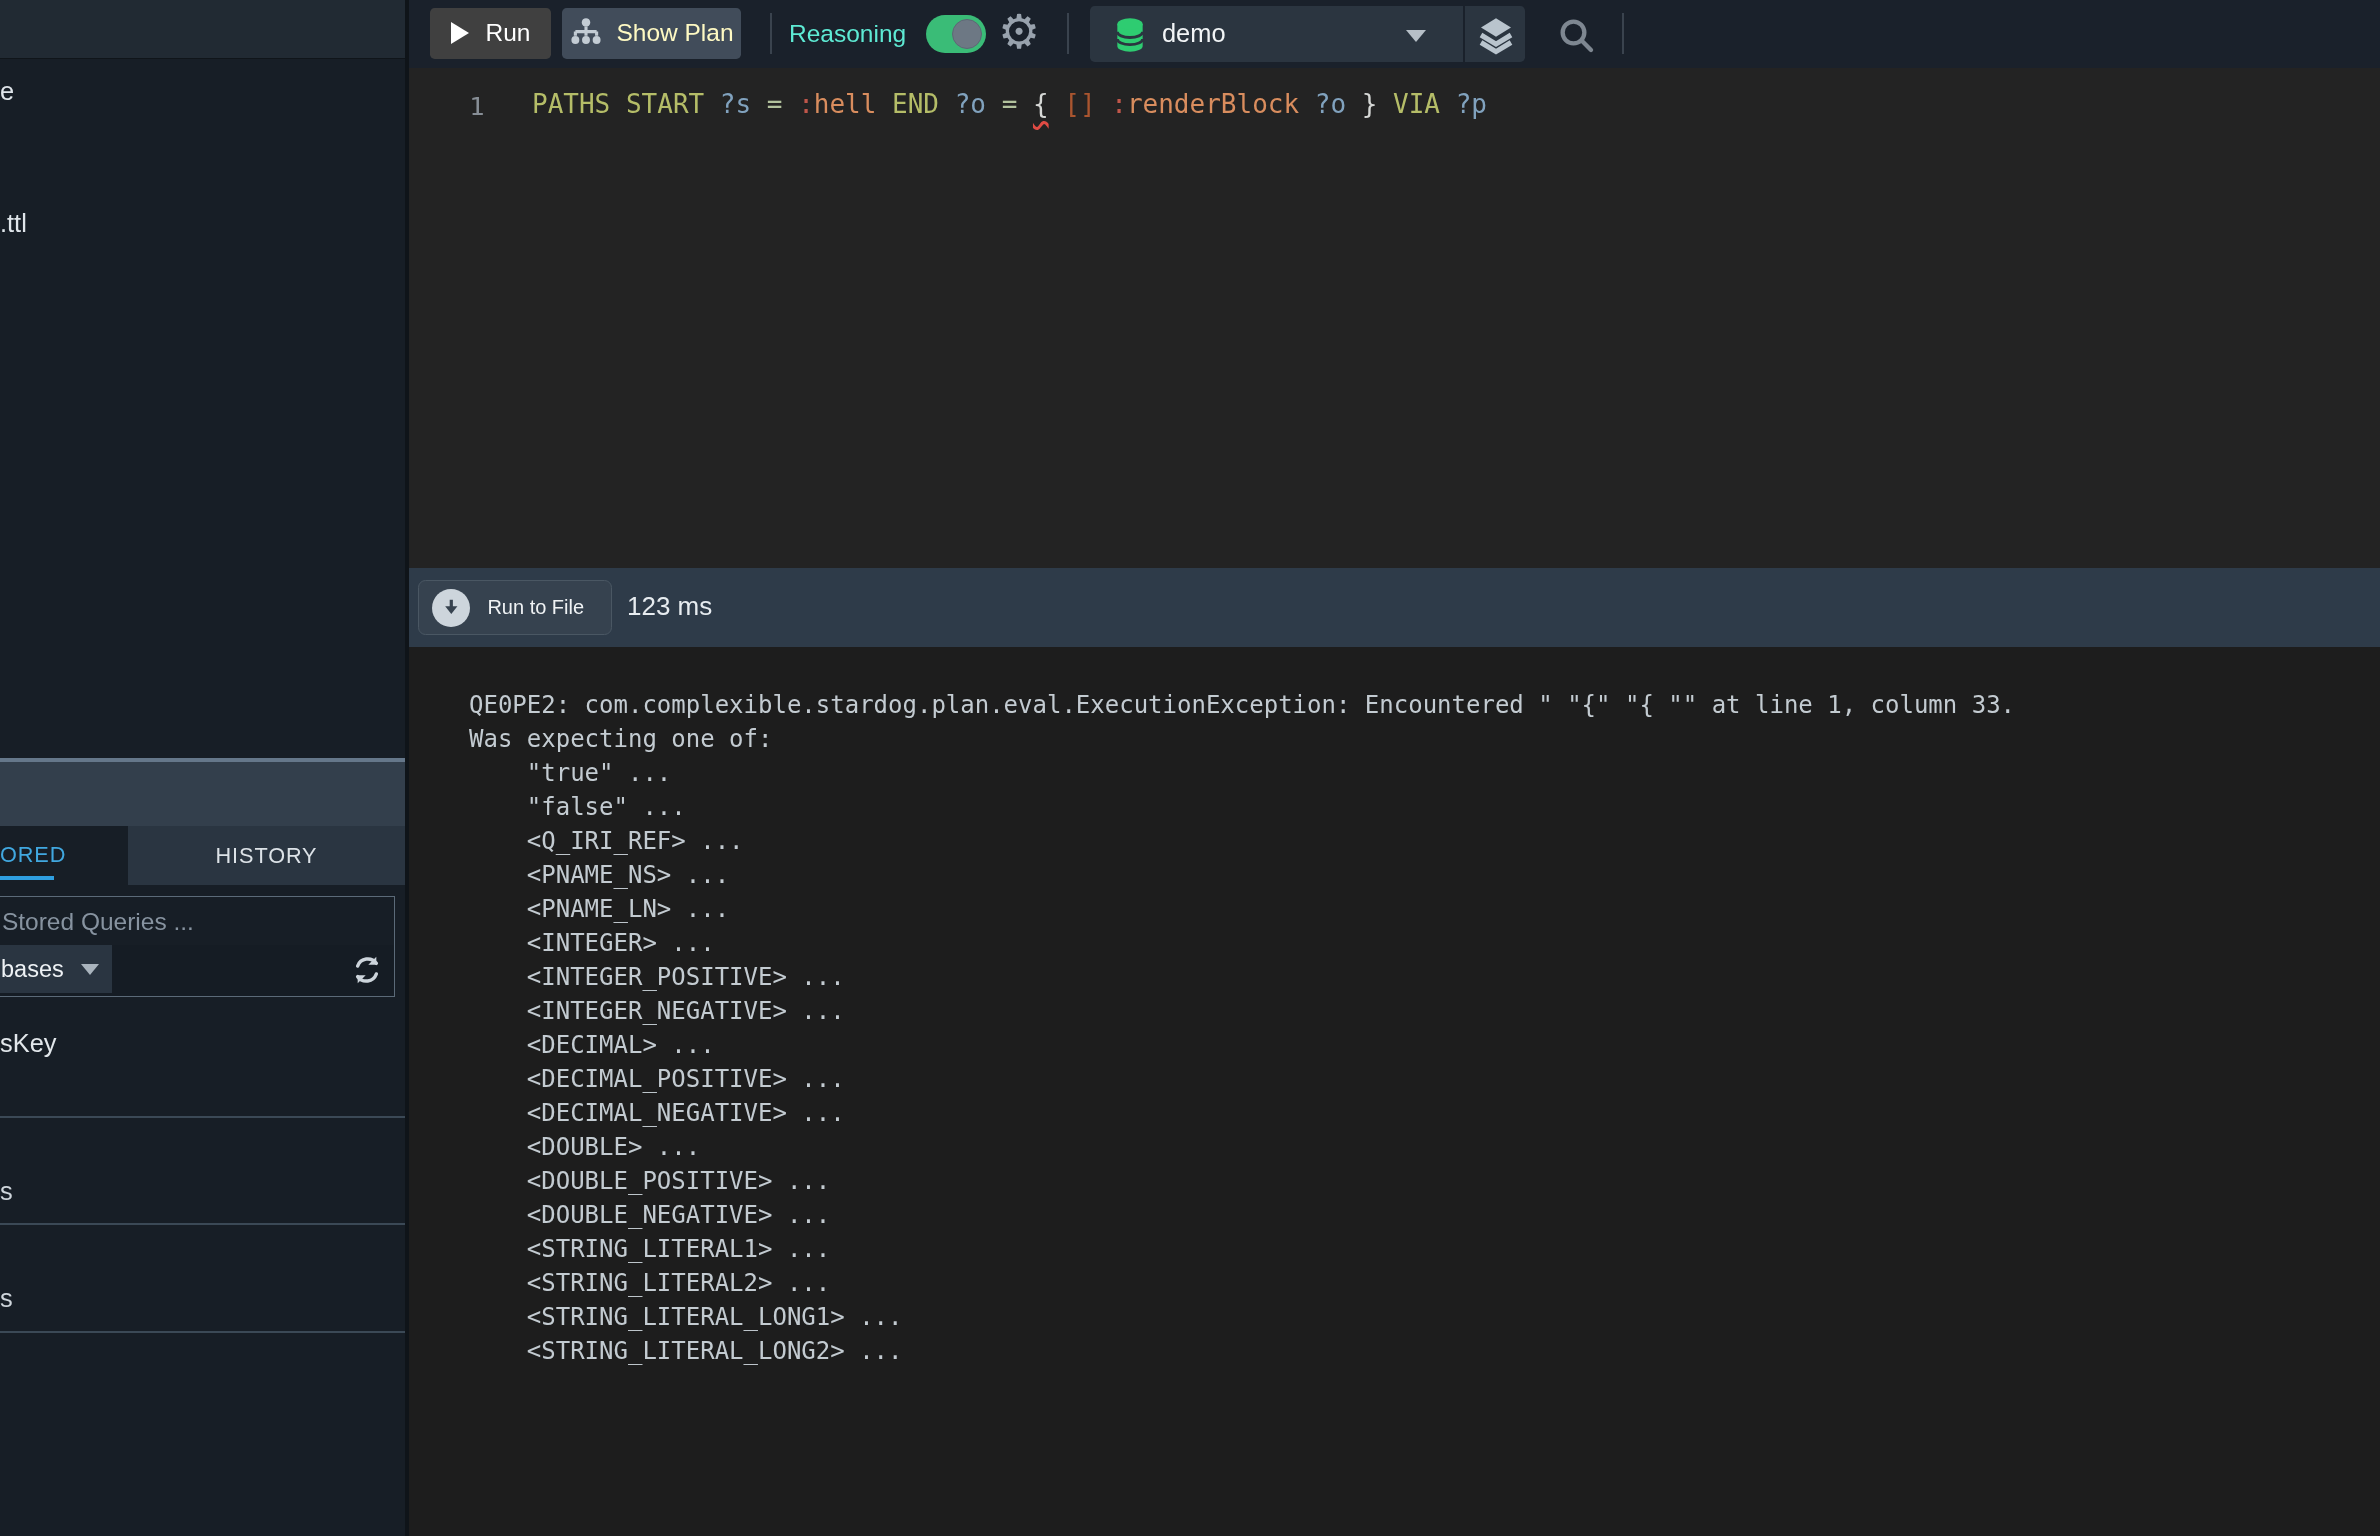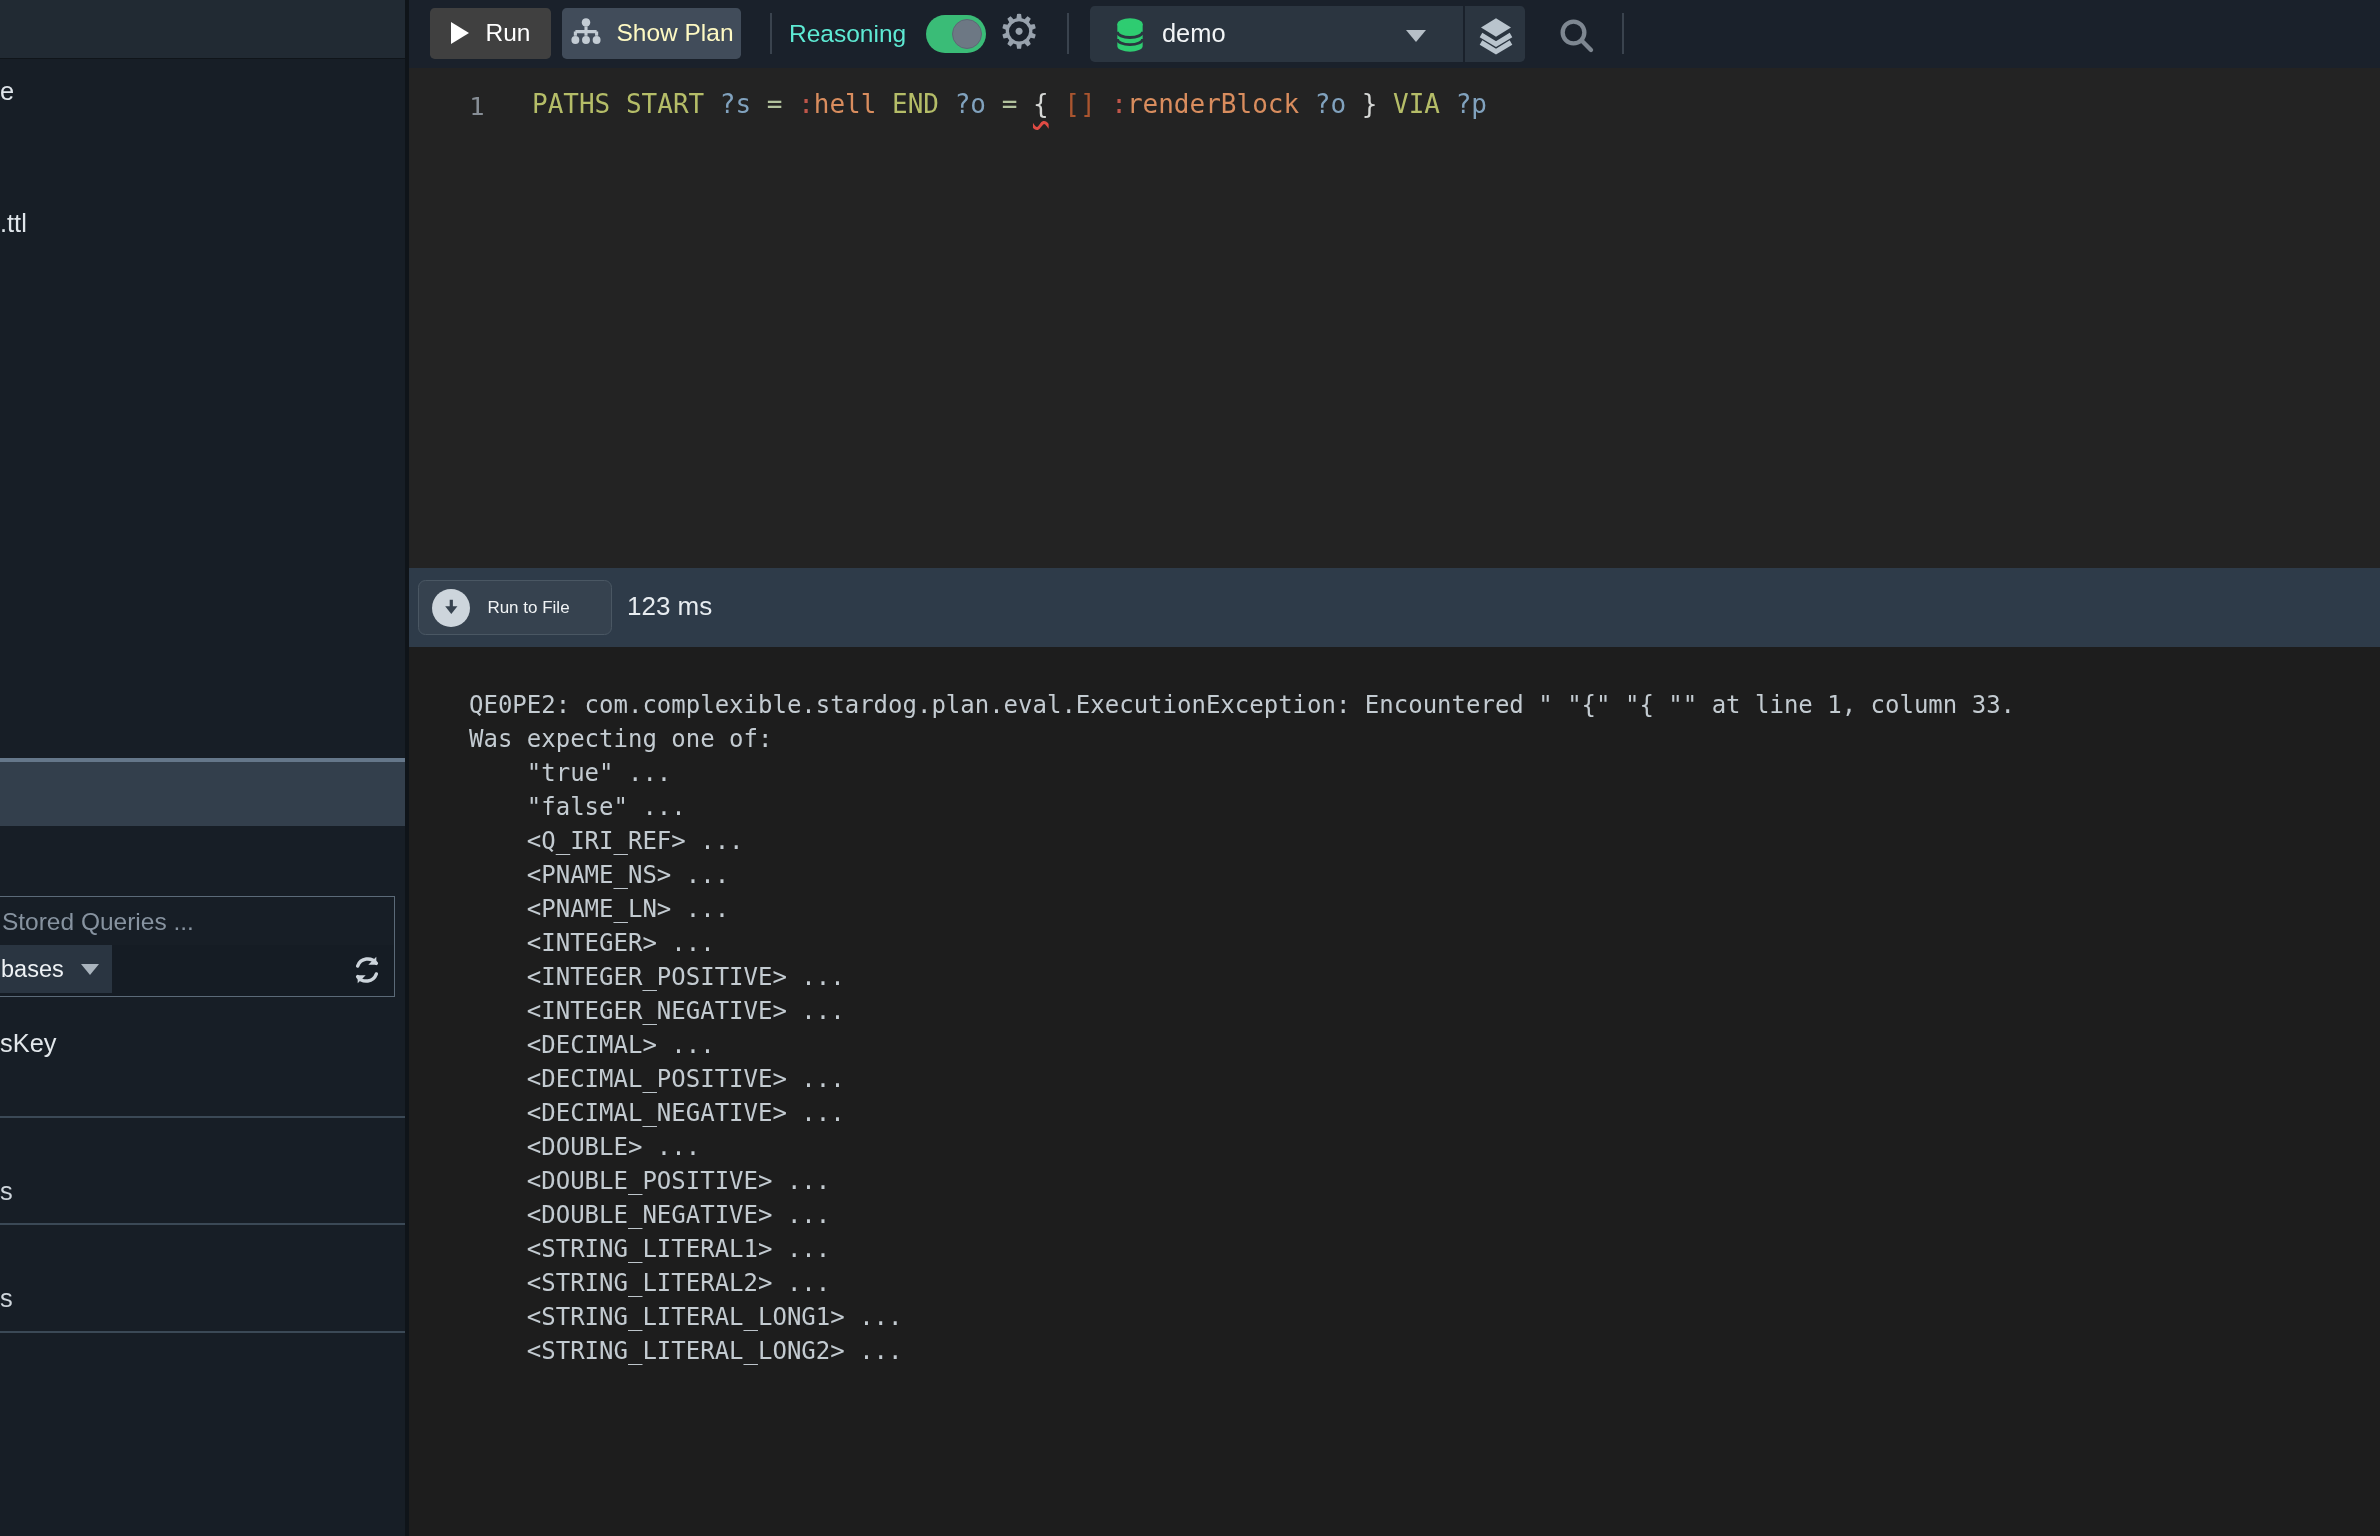--- a/index.html
+++ b/index.html
@@ -65,39 +65,48 @@
   .tok-colon{color:#c0564a;}
   .tok-pname{color:#d98d5e;}
   .tok-sqbr{color:#aa552f;}
   .tok-brace{color:#d6d8d6;}
   .tok-pl{color:#c5c8c6;}
   .tok-err{text-decoration:underline;text-decoration-style:wavy;text-decoration-color:#e04b44;text-decoration-thickness:2.8px;text-underline-offset:7.5px;}
 
   
   .runbar{position:absolute;left:0;top:568px;width:1972px;height:79px;background:#2e3b49;}
   .btn-runfile{position:absolute;left:9.4px;top:12.2px;width:194px;height:55px;background:#36424f;border:0.9px solid #4a5763;border-radius:7.5px;box-sizing:border-box;display:flex;align-items:center;}
-  .btn-runfile .lbl{color:#f0f3f5;font-size:17px;margin-left:17px;}
+  .btn-runfile .lbl{color:#f0f3f5;font-size:20px;margin-left:17px;}
   .dl-circle{margin-left:13px;width:38px;height:38px;border-radius:50%;background:#cdd5dc;display:flex;align-items:center;justify-content:center;}
   .elapsed{position:absolute;left:218px;top:22.6px;color:#e7ecf0;font-size:26px;}
 
   
   .console{position:absolute;left:0;top:647px;width:1972px;height:890px;background:#1d1d1d;padding-left:40px;}
   .console pre{margin:0;padding:41px 0 0 20px;font-family:"DejaVu Sans Mono",monospace;font-size:24px;line-height:34px;color:#c3cbd1;white-space:pre;}
 </style>
 </head>
 <body>
 
 <div class="sidebar">
   <div class="sidebar-header"></div>
 
   <div class="file-item f0">e</div>
   <div class="file-item f1">.ttl</div>
 
   <div class="panel-slate"></div>
 
+  <div class="tabs">
+    <div class="tab-stored">
+      <span class="lbl">ORED</span>
+      <span class="tab-underline"></span>
+    </div>
+    <div class="tab-history">
+      <span class="lbl">HISTORY</span>
+    </div>
+  </div>
 
   <div class="search-box">
     <span class="ph">Stored Queries ...</span>
   </div>
 
   <div class="db-row">
     <div class="db-btn">
       <span class="lbl">bases</span>
       <span class="caret-dn"></span>
     </div>

